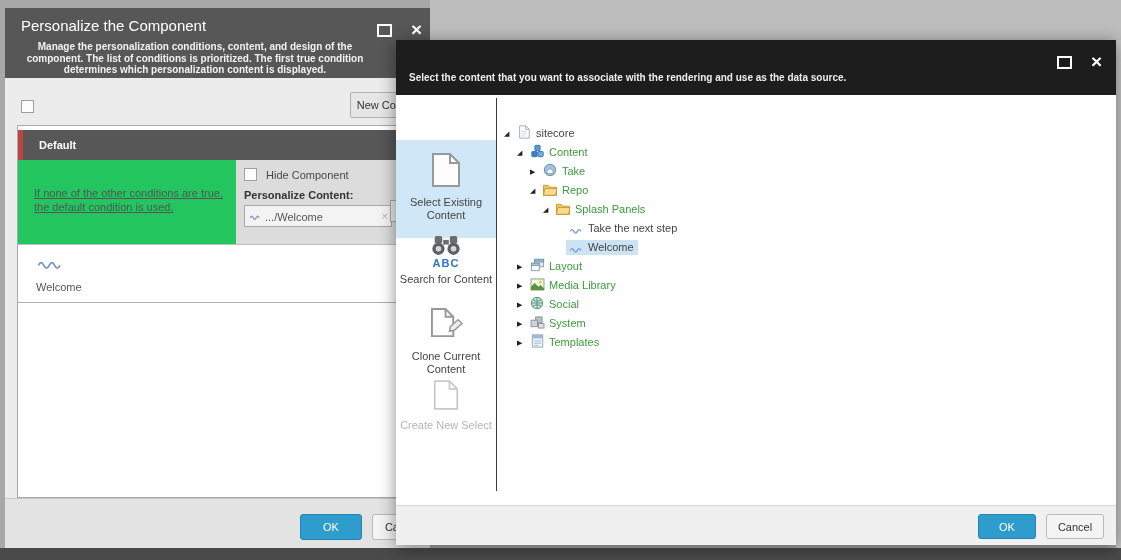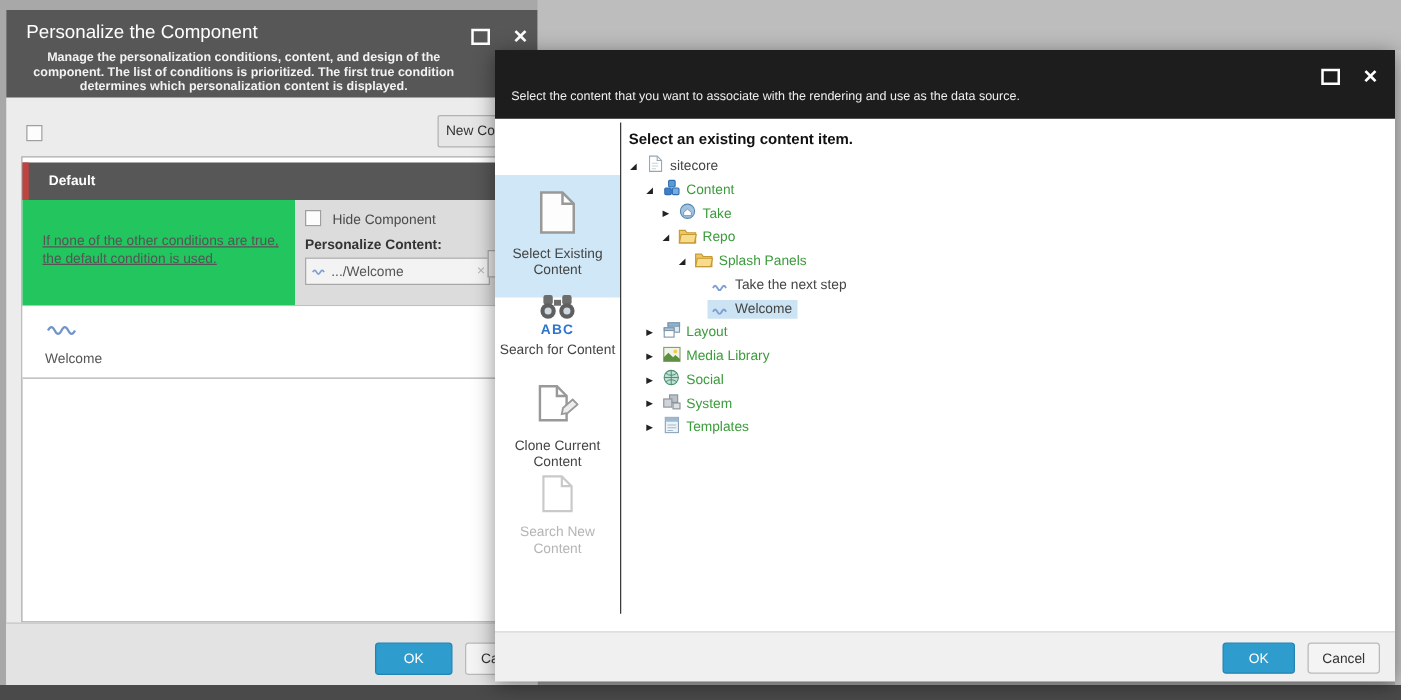--- a/index.html
+++ b/index.html
@@ -53,21 +53,21 @@
               box-sizing:border-box;}
   .pz-preview-label{font-size:11px;color:#555;margin-top:8px;}
   .pz-footer{position:absolute;left:0;top:490px;width:100%;height:50px;background:#e3e3e3;
              border-top:1px solid #c6c6c6;box-sizing:border-box;}
 
   
   .dlg-select{position:absolute;left:396px;top:40px;width:720px;height:505px;background:#fff;
               box-shadow:0 3px 16px rgba(0,0,0,.45);}
   .sc-header{position:absolute;left:0;top:0;width:100%;height:55px;background:#1d1d1d;}
   .sc-title{position:absolute;left:13px;top:7px;font-size:15px;color:#fff;}
-  .sc-desc{position:absolute;left:13px;top:32px;font-size:10px;font-weight:normal;color:#eee;}
+  .sc-desc{position:absolute;left:13px;top:32px;font-size:10px;font-weight:bold;color:#eee;}
   .sc-controls{position:absolute;right:14px;top:15px;}
   .sc-sidebar{position:absolute;left:0;top:55px;width:100px;height:410px;}
   .sb-item{position:absolute;left:0;width:100px;text-align:center;cursor:pointer;}
   .sb-item.active{background:#cfe7f6;}
   .sb-item .sb-label{display:block;font-size:11px;color:#444;line-height:13px;margin-top:4px;}
   .sb-item.disabled .sb-label{color:#b5b5b5;}
   .sb-icontext{display:block;font-size:11px;font-weight:bold;color:#2e75cc;letter-spacing:1px;
                margin-top:-3px;}
   .sc-divider{position:absolute;left:100px;top:58px;width:1px;height:393px;background:#3a3a3a;}
   .sc-heading{position:absolute;left:107px;top:64px;font-size:12px;font-weight:bold;color:#111;}
@@ -162,25 +162,24 @@
               <circle cx="25" cy="14.5" r="3" fill="#cfd8df"></circle>
             </svg></span><span class="sb-icontext">ABC</span><span class="sb-label">Search for Content</span></div>
         <div class="sb-item " style="top: 200px; height: 72px; padding-top: 12px;"><span><svg width="33" height="35" viewBox="0 0 34 36">
               <path d="M2 2h14l8 8v20H2z" fill="#fff" stroke="#999" stroke-width="2"></path>
               <path d="M16 2v8h8" fill="none" stroke="#999" stroke-width="2"></path>
               <path d="M21 20l8-7 4 4-8 7-5 1z" fill="#ededed" stroke="#999" stroke-width="1.5"></path>
             </svg></span><span class="sb-label">Clone Current Content</span></div>
         <div class="sb-item disabled" style="top: 272px; height: 72px; padding-top: 12px;"><span><svg width="26" height="32" viewBox="0 0 30 36">
               <path d="M2 2h17l9 9v23H2z" fill="#fff" stroke="#c9c9c9" stroke-width="2"></path>
               <path d="M19 2v9h9" fill="none" stroke="#c9c9c9" stroke-width="2"></path>
-            </svg></span><span class="sb-label">Search New Content</span></div>
+            </svg></span><span class="sb-label">Create New Select</span></div>
       </div>
     <div class="sc-divider"></div>
 
-    <div class="sc-heading">Select an existing content item.</div>
     <div class="sc-tree">
         <div class="tree-row" style="padding-left: 4px;"><span class="expander">◢</span><span class="sel"><span class="tico"><svg width="14" height="14" viewBox="0 0 16 16">
                 <path d="M3 1h7l4 4v10H3z" fill="#fff" stroke="#9aa7b0"></path>
                 <path d="M10 1v4h4" fill="none" stroke="#9aa7b0"></path>
                 <path d="M5 7.5h6M5 10h6M5 12.5h4" stroke="#c8d2da"></path>
               </svg></span><span class="tlabel ">sitecore</span></span></div>
         <div class="tree-row" style="padding-left: 17px;"><span class="expander">◢</span><span class="sel"><span class="tico"><svg width="15" height="14" viewBox="0 0 16 16">
                 <rect x="5" y="1.5" width="6" height="6" rx="1" fill="#5b9bd5" stroke="#2f6cb0"></rect>
                 <rect x="1.5" y="8.5" width="6" height="6" rx="1" fill="#3f7fc9" stroke="#2f6cb0"></rect>
                 <rect x="8.5" y="8.5" width="6" height="6" rx="1" fill="#74aede" stroke="#2f6cb0"></rect>

